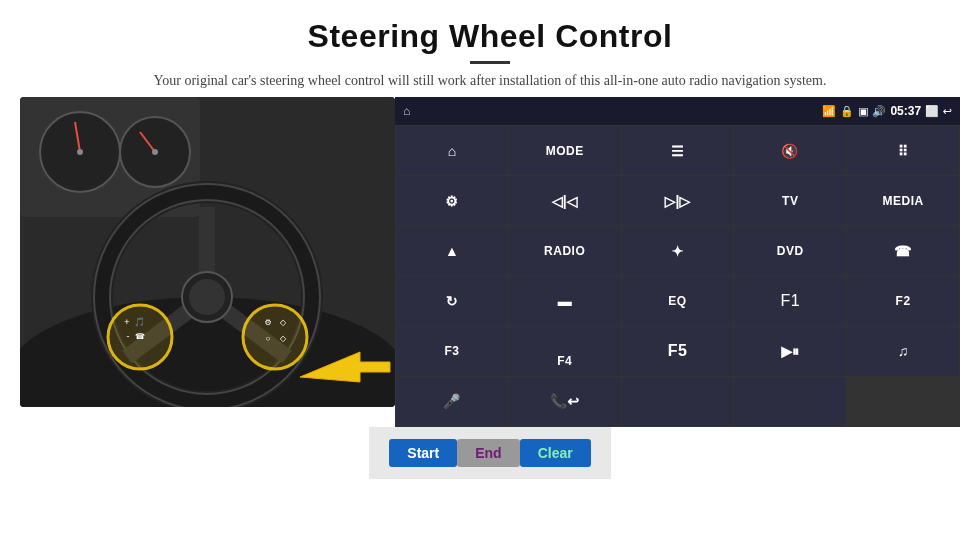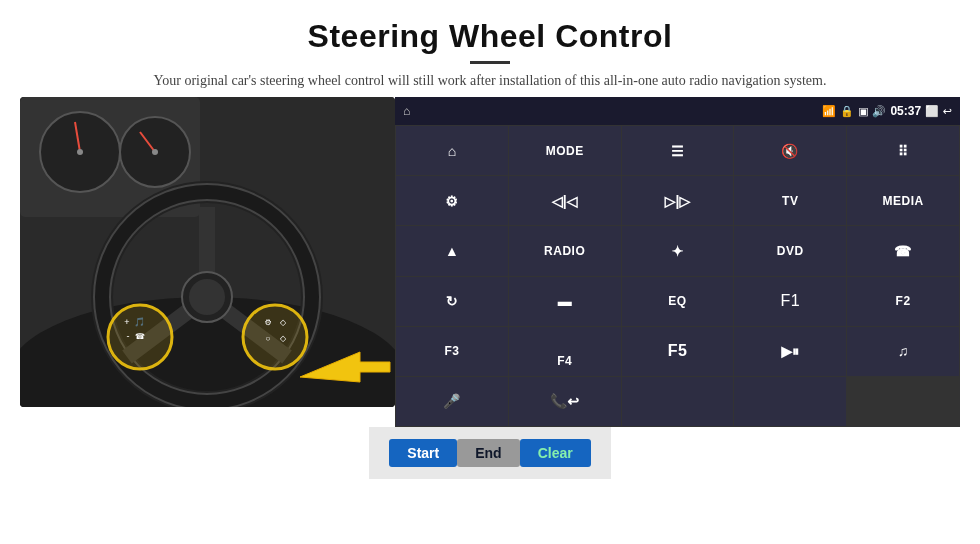--- a/index.html
+++ b/index.html
@@ -163,21 +163,21 @@
       cursor: pointer;
     }
 
     .btn-start {
       background: #1565c0;
       color: #fff;
     }
 
     .btn-end {
       background: #999;
-      color: #0f172a;
+      color: #701a75;
     }
 
     .btn-clear {
       background: #1565c0;
       color: #86efac;
     }
   </style>
 </head>
 <body>
 

